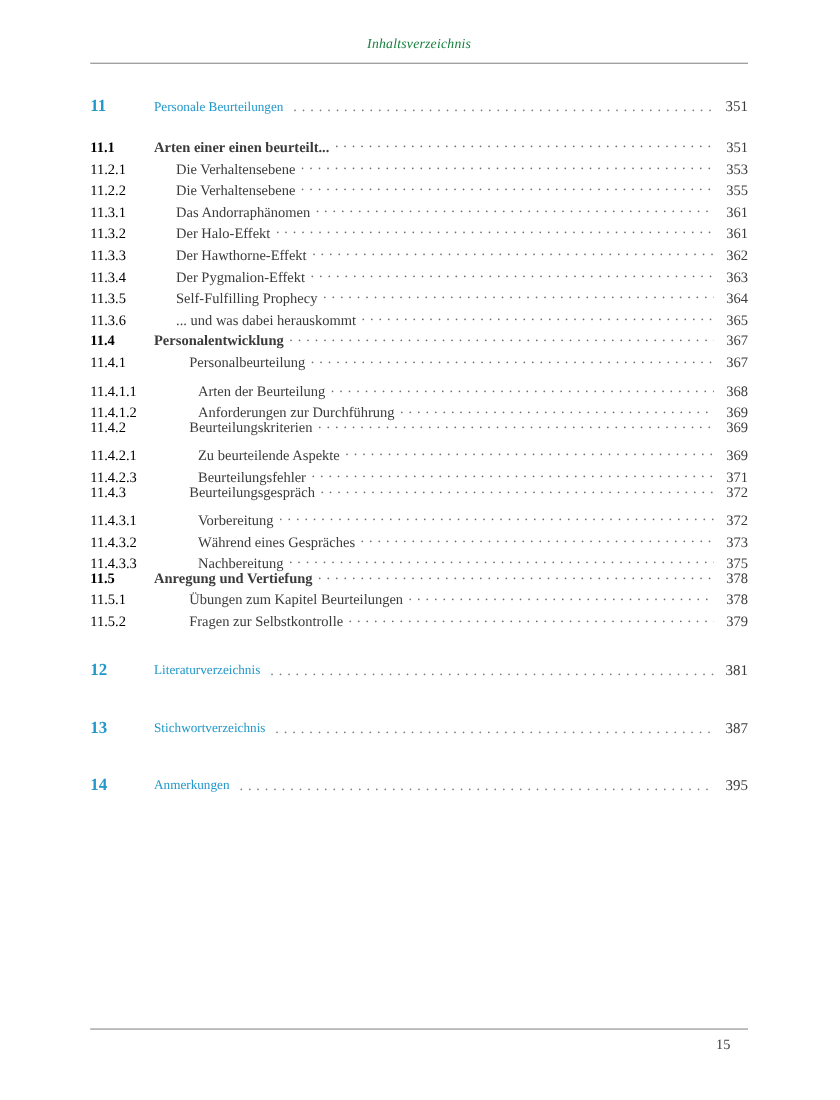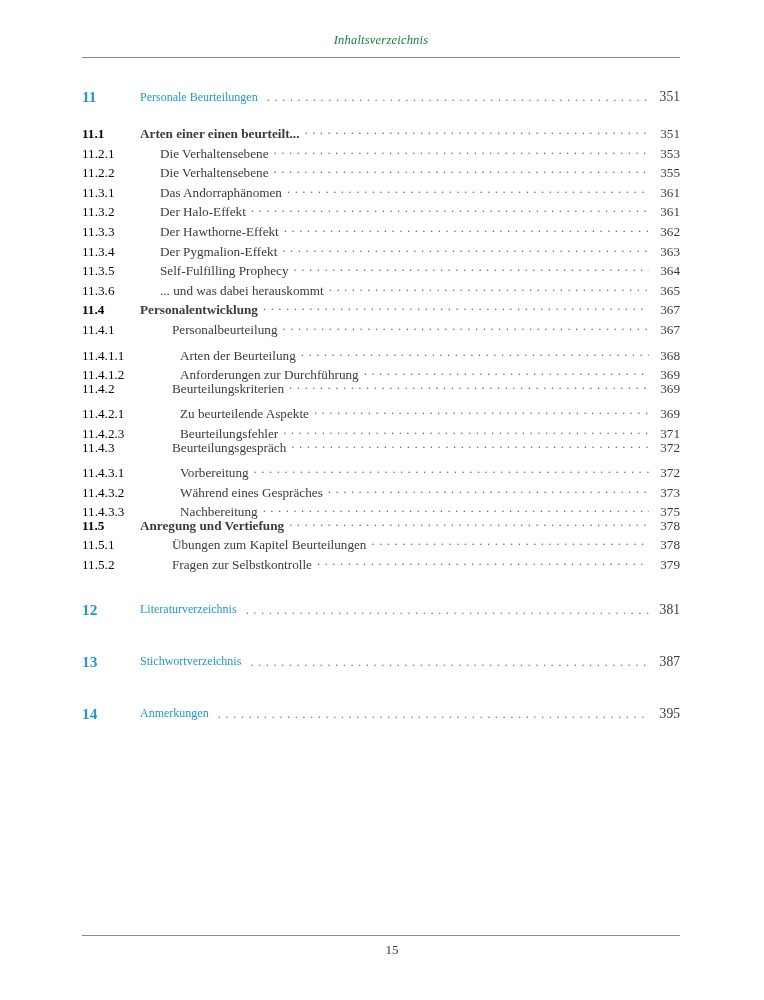--- a/index.html
+++ b/index.html
@@ -123,24 +123,24 @@
   .rule-bottom {
     position: absolute;
     left: 82px;
     top: 935px;
     width: 598px;
     height: 1px;
     background: #8a8a8a;
   }
   .folio {
     position: absolute;
-    left: 93px;
+    left: 66px;
     top: 942px;
     width: 598px;
-    text-align: center;
+    text-align: right;
     font-size: 13px;
     color: #3b3b3b;
   }
 </style>
 </head>
 <body>
 
 <div class="page">
 
   <div class="running-head">Inhaltsverzeichnis</div>

